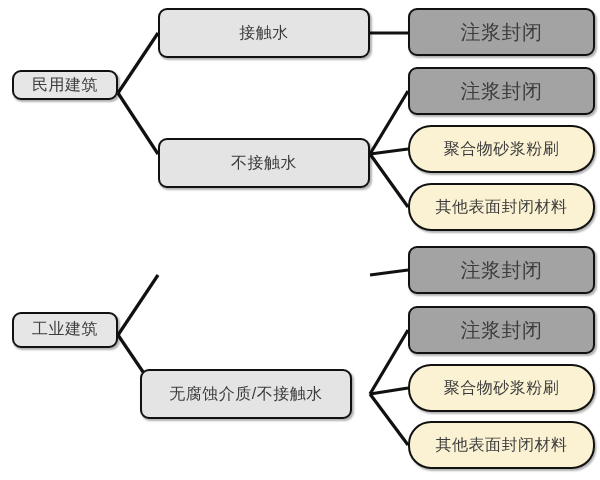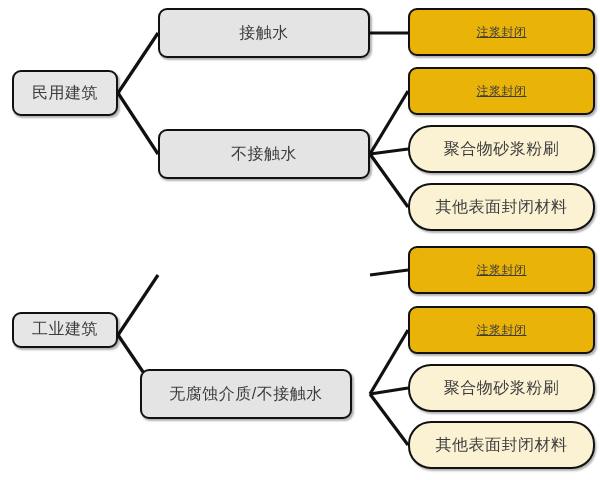--- a/index.html
+++ b/index.html
@@ -34,21 +34,21 @@
     color: #3c3c3c;
     letter-spacing: 0.5px;
     text-align: center;
     line-height: 1;
     box-shadow: 1.5px 2px 2px rgba(0,0,0,0.30);
     z-index: 2;
     white-space: nowrap;
   }
   .node.root { background: #e6e6e6; font-size: 16px; }
   .node.level2 { background: #e4e4e4; font-size: 16px; }
-  .node.pink { background: #eab308; font-size: 12px; text-decoration: underline; }
+  .node.pink { background: #a3a3a3; font-size: 20px; }
   .node.yellow { background: #fbf2d3; font-size: 16px; border-radius: 23px; }
 </style>
 </head>
 <body>
 
 <div id="canvas">
 
   <svg id="wires" viewBox="0 0 600 480" width="600" height="480" xmlns="http://www.w3.org/2000/svg">
     <g stroke="#111111" stroke-width="3.2" fill="none" stroke-linecap="butt">
 
@@ -65,25 +65,25 @@
       <path d="M118,335 L158,394"></path>
 
       <path d="M370,275 L408,270"></path>
 
       <path d="M370,394 L408,330"></path>
       <path d="M370,394 L408,388"></path>
       <path d="M370,394 L408,445"></path>
     </g>
   </svg>
 
-  <div class="node root" style="left:12px; top:70px; width:106px; height:46px;">民用建筑</div>
+  <div class="node root" style="left:12px; top:70px; width:106px; height:30px;">民用建筑</div>
 
   <div class="node level2" style="left:158px; top:8px; width:212px; height:50px;">接触水</div>
 
-  <div class="node level2" style="left:158px; top:129px; width:212px; height:50px;">不接触水</div>
+  <div class="node level2" style="left:158px; top:138px; width:212px; height:50px;">不接触水</div>
 
   <div class="node pink" style="left:408px; top:8px; width:187px; height:48px;">注浆封闭</div>
 
   <div class="node pink" style="left:408px; top:67px; width:187px; height:48px;">注浆封闭</div>
 
   <div class="node yellow" style="left:408px; top:125px; width:187px; height:48px;">聚合物砂浆粉刷</div>
 
   <div class="node yellow" style="left:408px; top:183px; width:187px; height:48px;">其他表面封闭材料</div>
 
   <div class="node root" style="left:12px; top:312px; width:106px; height:36px;font-family:Liberation Mono, monospace;">工业建筑</div>

